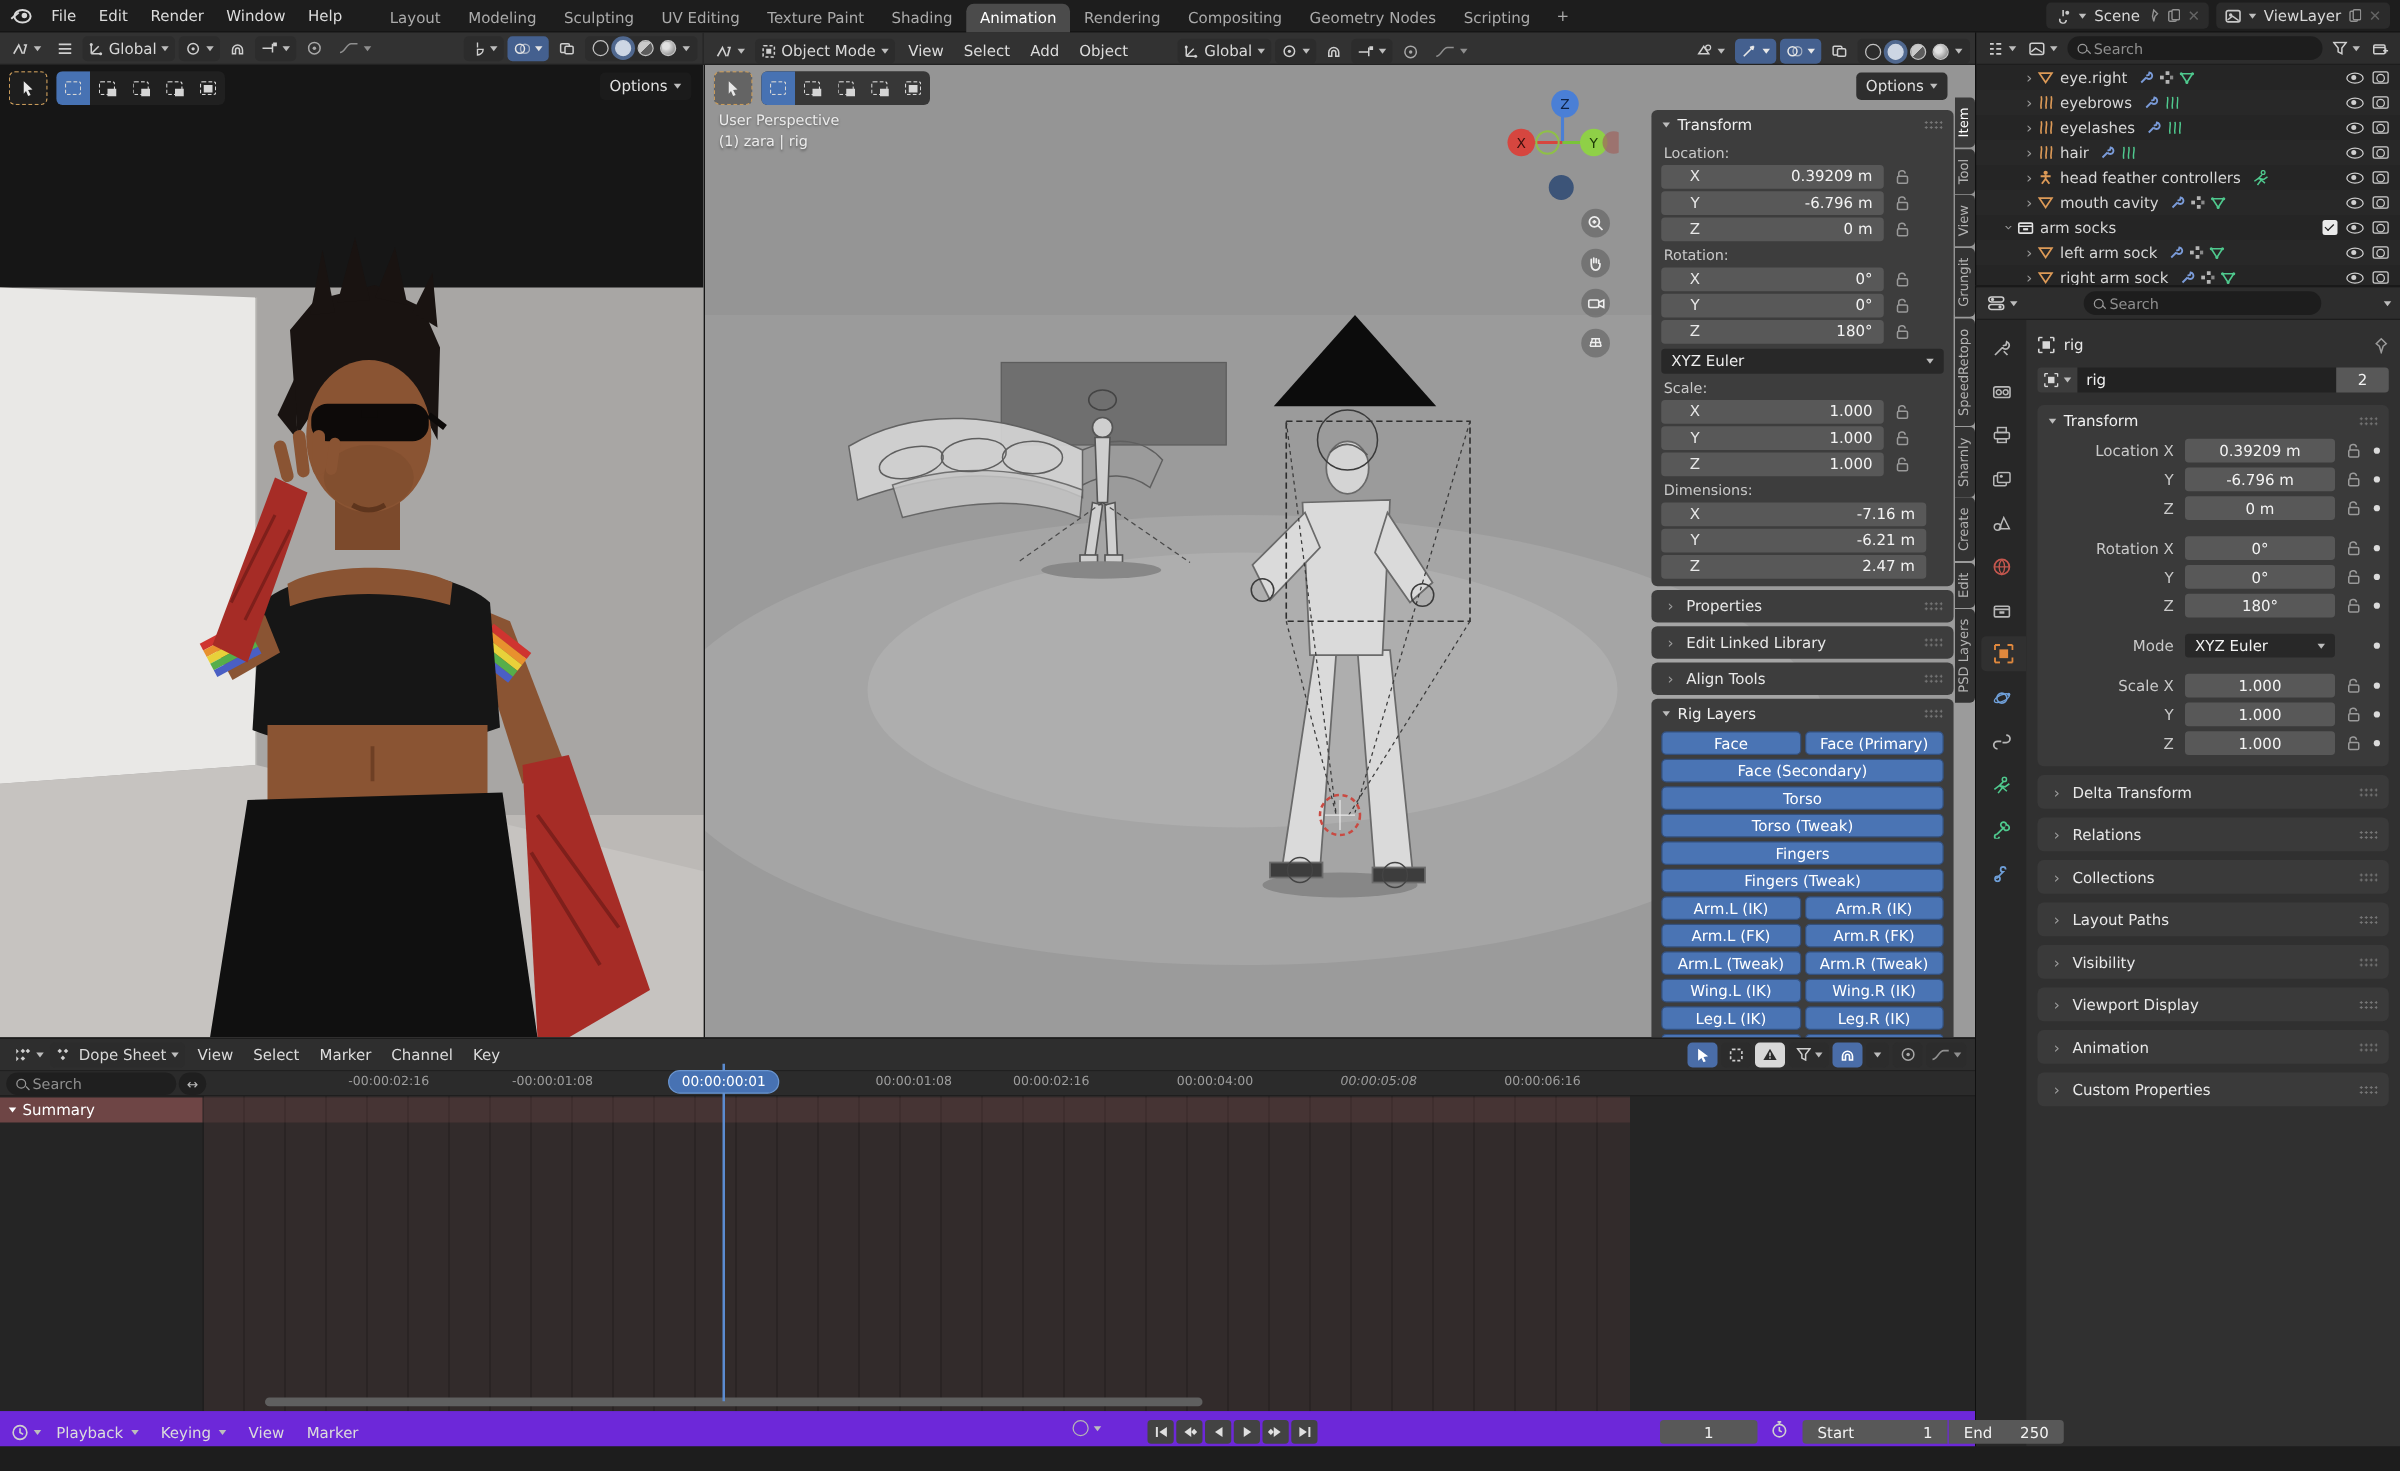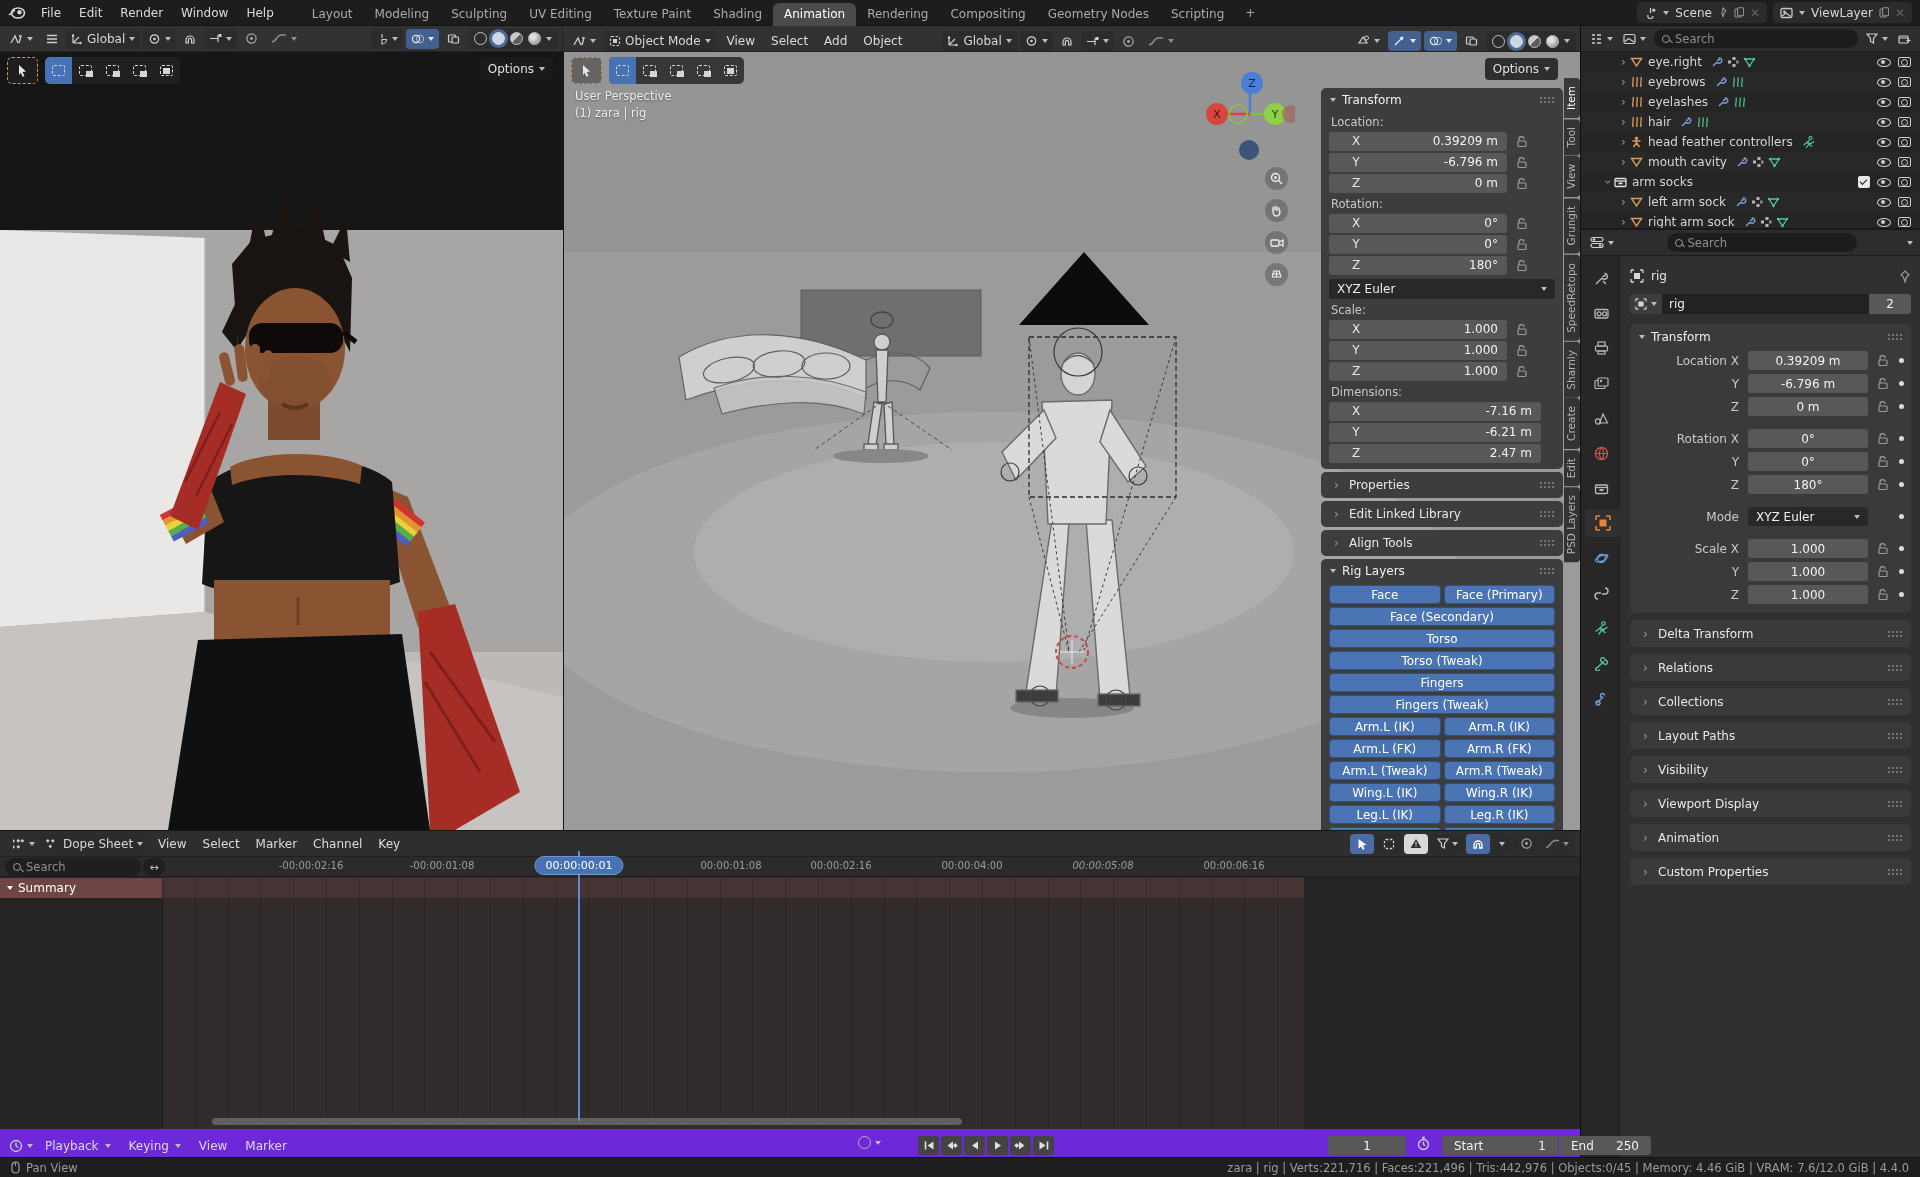--- a/index.html
+++ b/index.html
@@ -1606,24 +1606,14 @@
           <span>Start</span>
           <span>1</span>
         </span>
       <span class="pb-en">
           <span>End</span>
           <span>250</span>
         </span>
     </span>
   </div>
 
-  <div class="statusbar">
-    <span class="sb-left">
-      <svg width="9" height="13" viewBox="0 0 9 13">
-          <rect x="1" y="1" width="7" height="11" rx="3.5" fill="none" stroke="#9b9b9b" stroke-width="1.2"></rect>
-          <path d="M4.5,1 v4" stroke="#9b9b9b" stroke-width="1.2"></path>
-        </svg>
-      <span>Pan View</span>
-    </span>
-    <span>zara | rig | Verts:221,716 | Faces:221,496 | Tris:442,976 | Objects:0/45 | Memory: 4.46 GiB | VRAM: 7.6/12.0 GiB | 4.4.0</span>
-  </div>
 
 </div>
 
 </body></html>

